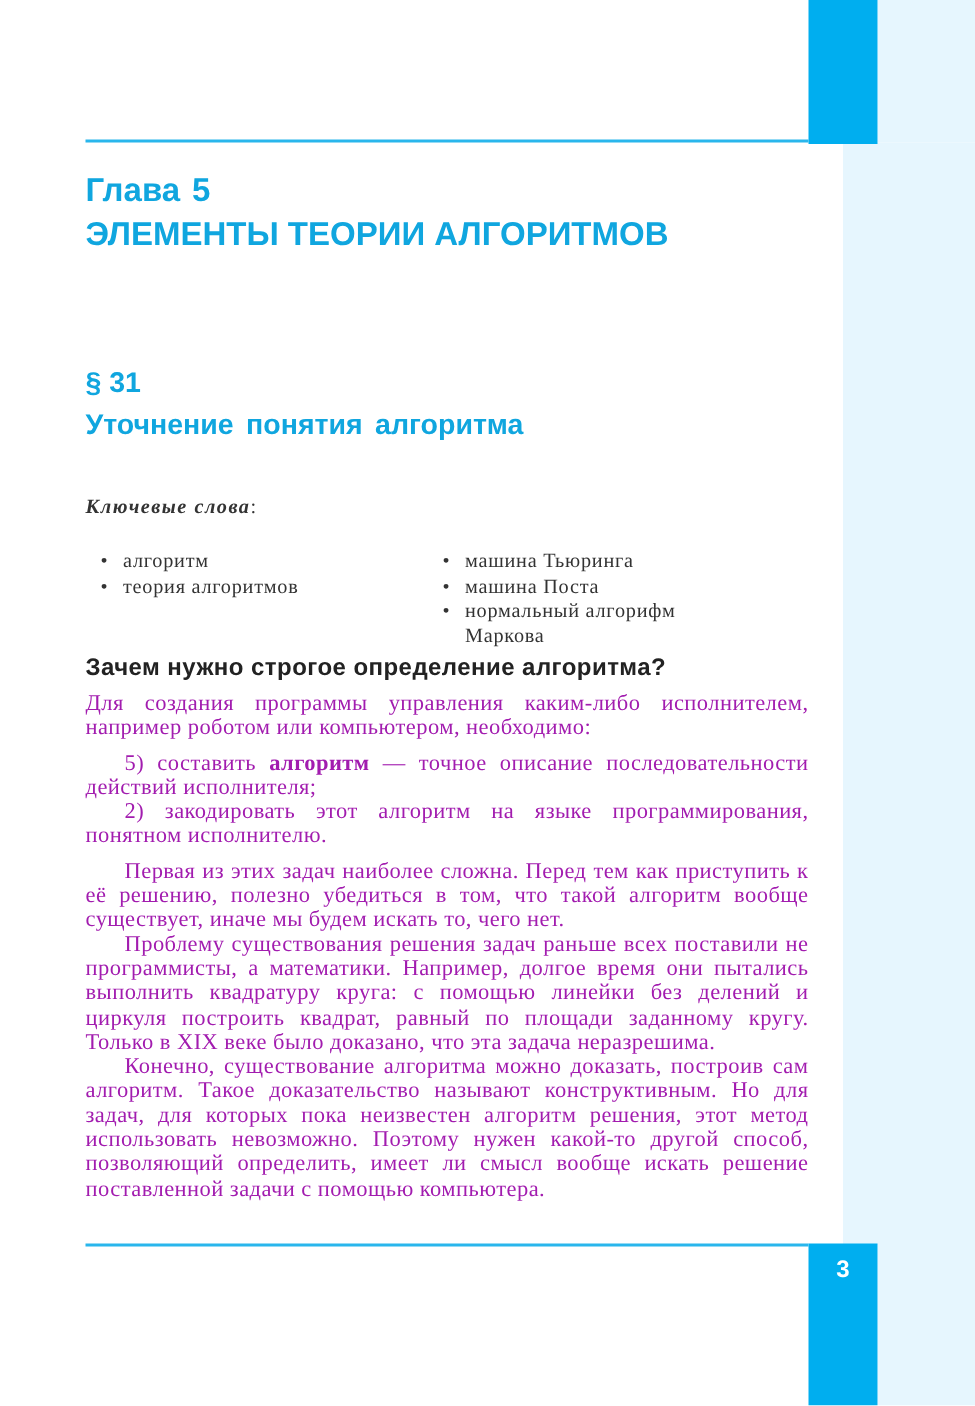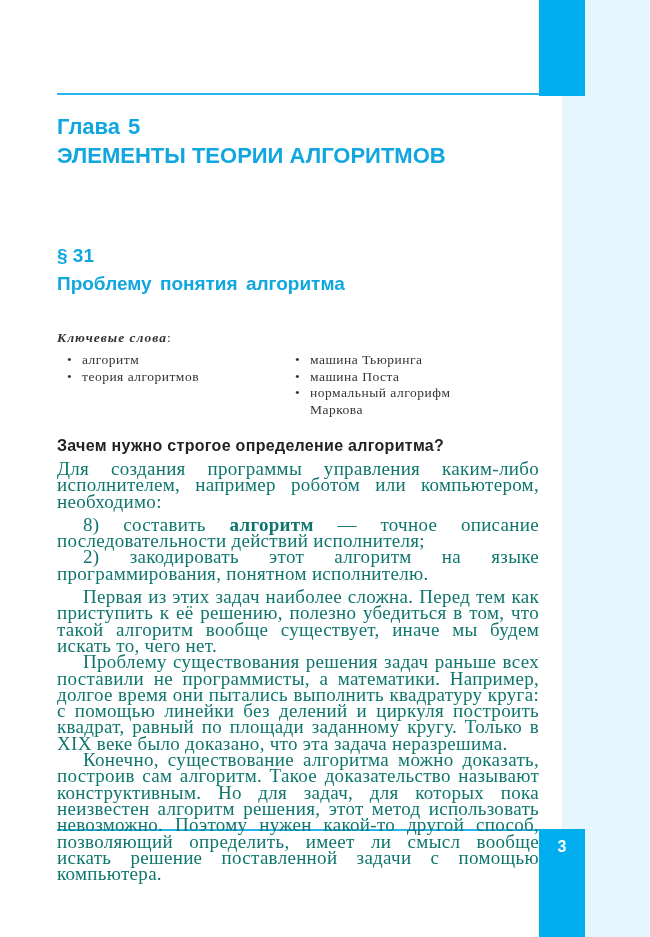--- a/index.html
+++ b/index.html
@@ -27,34 +27,34 @@
     .section {
       position: absolute; left: 57px; top: 242px;
       color: #10a6df; font-family: "Liberation Sans", sans-serif; font-weight: bold;
       font-size: 19px; line-height: 28px;
     }
     .section .sec-title { word-spacing: 3px; }
     .keywords {
       position: absolute; left: 57px; top: 330px; width: 480px;
       font-family: "Liberation Serif", serif; color: #333333; font-size: 13.5px;
     }
-    .kw-label { font-style: italic; font-weight: bold; letter-spacing: 1px; margin-bottom: 6px; }
+    .kw-label { font-style: italic; font-weight: bold; letter-spacing: 1px; margin-bottom: 20px; }
     .kw-cols { display: flex; }
     .kw-col { list-style: none; margin: 0; padding: 0; }
     .kw-col.left { margin-left: 10px; width: 228px; }
     .kw-col li { position: relative; padding-left: 15px; line-height: 16.5px; letter-spacing: 0.5px; }
     .kw-col li::before { content: "\2022"; position: absolute; left: 0; }
     .subheading {
       position: absolute; left: 57px; top: 437px;
       font-family: "Liberation Sans", sans-serif; font-weight: bold; font-size: 16px; color: #222222;
       letter-spacing: 0.3px;
     }
     .body-text {
       position: absolute; left: 57px; top: 461px; width: 482px;
-      font-family: "Liberation Serif", serif; font-size: 19px; line-height: 16.3px; color: #0f766e;
+      font-family: "Liberation Serif", serif; font-size: 15px; line-height: 16.3px; color: #a21caf;
       text-align: justify; letter-spacing: 0.3px;
     }
     .body-text p { margin: 0; }
     .body-text p.indent { text-indent: 26px; }
     .body-text p.gap-after { margin-bottom: 7px; }
     .body-text b { font-weight: bold; }
   </style>
 </head>
 <body>
 
@@ -68,21 +68,21 @@
 
 <div class="chapter">
   <div class="chap-label">
     <span>Глава</span><span>5</span>
   </div>
   <div>ЭЛЕМЕНТЫ ТЕОРИИ АЛГОРИТМОВ</div>
 </div>
 
 <div class="section">
   <div>§ 31</div>
-  <div class="sec-title">Проблему понятия алгоритма</div>
+  <div class="sec-title">Уточнение понятия алгоритма</div>
 </div>
 
 <div class="keywords">
   <div class="kw-label"><span>Ключевые слова</span><span style="font-style:normal;font-weight:normal">:</span></div>
   <div class="kw-cols">
     <ul class="kw-col left">
       <li>алгоритм</li>
       <li>теория алгоритмов</li>
     </ul>
     <ul class="kw-col right">
@@ -90,20 +90,20 @@
       <li>машина Поста</li>
       <li style="width:180px">нормальный алгорифм Маркова</li>
     </ul>
   </div>
 </div>
 
 <div class="subheading">Зачем нужно строгое определение алгоритма?</div>
 
 <div class="body-text">
   <p class="gap-after">Для создания программы управления каким-либо исполнителем, например роботом или компьютером, необходимо:</p>
-  <p class="indent"><span>8) составить </span><b>алгоритм</b><span> — точное описание последовательности действий исполнителя;</span></p>
+  <p class="indent"><span>5) составить </span><b>алгоритм</b><span> — точное описание последовательности действий исполнителя;</span></p>
   <p class="indent gap-after">2) закодировать этот алгоритм на языке программирования, понятном исполнителю.</p>
   <p class="indent">Первая из этих задач наиболее сложна. Перед тем как приступить к её решению, полезно убедиться в том, что такой алгоритм вообще существует, иначе мы будем искать то, чего нет.</p>
   <p class="indent">Проблему существования решения задач раньше всех поставили не программисты, а математики. Например, долгое время они пытались выполнить квадратуру круга: с помощью линейки без делений и циркуля построить квадрат, равный по площади заданному кругу. Только в XIX веке было доказано, что эта задача неразрешима.</p>
   <p class="indent">Конечно, существование алгоритма можно доказать, построив сам алгоритм. Такое доказательство называют конструктивным. Но для задач, для которых пока неизвестен алгоритм решения, этот метод использовать невозможно. Поэтому нужен какой-то другой способ, позволяющий определить, имеет ли смысл вообще искать решение поставленной задачи с помощью компьютера.</p>
 </div>
 
 <div class="page-number">3</div>
 
 </body></html>

